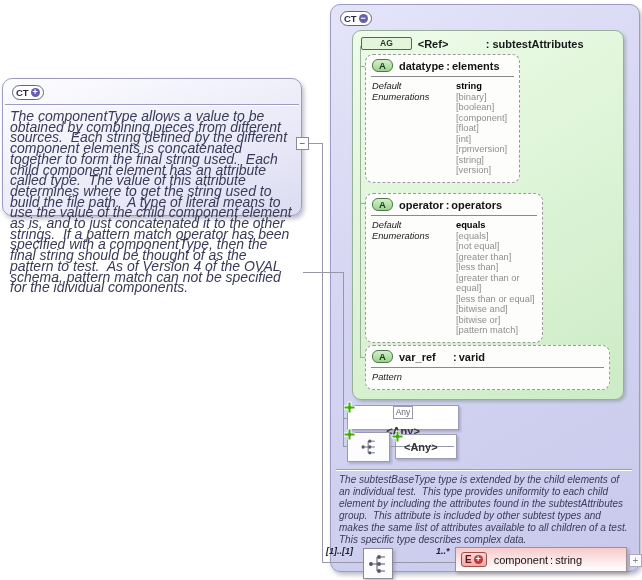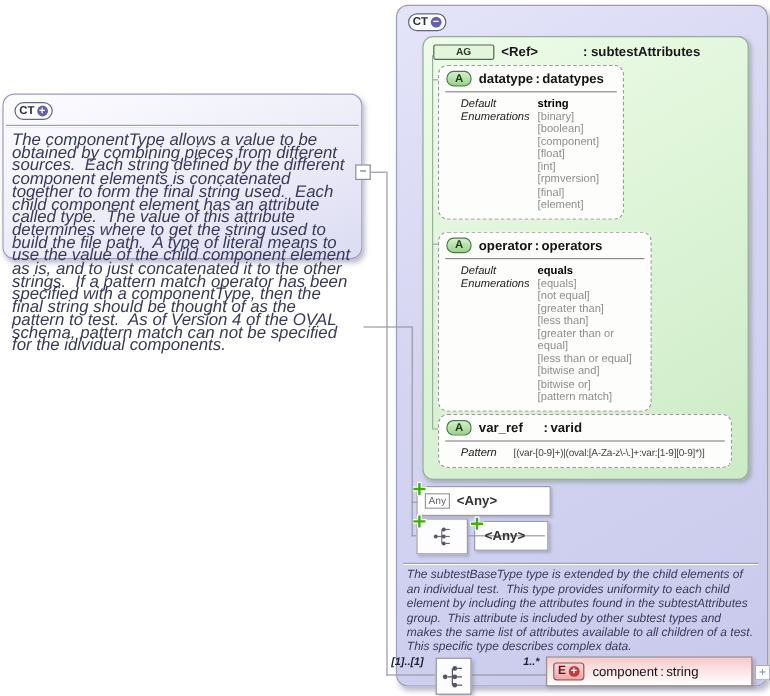--- a/index.html
+++ b/index.html
@@ -30,29 +30,29 @@
   
   .attr-box{position:absolute;border:1px dashed #9a9a9a;border-radius:8px;background:#fdfefc;}
   .attr-datatype{left:365px;top:54px;width:153px;}
   .attr-operator{left:365px;top:193px;width:176px;}
   .attr-varref{left:365px;top:345px;width:243px;}
   .attr-header{display:flex;align-items:center;gap:6px;padding:4px 6px 2px;}
   .a-icon{display:inline-block;width:19px;border:1px solid #4c784c;border-radius:6px;background:linear-gradient(#d4f0ca,#9bd28c);color:#1d3a1d;font-size:9.5px;font-weight:bold;line-height:11px;text-align:center;}
   .attr-name{font-size:11px;font-weight:bold;color:#141414;}
   .nw52{min-width:52px;display:inline-block;}
   .attr-divider{height:1px;background:#8a8a8a;margin:2px 5px 0 5px;}
-  .props{display:grid;grid-template-columns:64px 1fr;column-gap:0;padding:4px 6px 6px;font-size:9.3px;line-height:10.5px;margin-left:12px;}
+  .props{display:grid;grid-template-columns:64px 1fr;column-gap:20px;padding:4px 6px 6px;font-size:9.3px;line-height:10.5px;}
   .props-varref{grid-template-columns:44px 1fr;}
   .prop-label{font-style:italic;color:#202020;}
   .prop-default{font-weight:bold;color:#000;}
   .enum{color:#8e8e8e;}
   .pattern-value{font-size:8.4px;color:#474747;letter-spacing:-0.2px;white-space:nowrap;}
 
   
-  .any1{position:absolute;left:347px;top:405px;width:112px;height:25px;border:1px solid #9a9ab0;background:#ffffff;box-shadow:2px 2px 2px rgba(110,110,140,.35);display:flex;align-items:center;gap:6px;padding:0 6px;box-sizing:border-box;}
+  .any1{position:absolute;left:347px;top:405px;width:112px;height:25px;border:1px solid #9a9ab0;background:#ffffff;box-shadow:2px 2px 2px rgba(110,110,140,.35);display:flex;align-items:center;gap:6px;padding:0 6px;box-sizing:border-box;flex-direction:column;}
   .any-tag{display:inline-block;border:1px solid #99a;color:#667;font-size:8.5px;line-height:11px;padding:0 2px;background:#fff;}
   .any-label{font-size:11px;font-weight:bold;color:#333;}
   .group-box{position:absolute;left:347px;top:432px;width:43px;height:30px;border:1px solid #9a9ab0;background:#fdfdff;box-shadow:2px 2px 2px rgba(110,110,140,.35);display:flex;align-items:center;justify-content:center;box-sizing:border-box;}
   .any2{position:absolute;left:395px;top:434px;width:62px;height:25px;border:1px solid #9a9ab0;background:#ffffff;box-shadow:2px 2px 2px rgba(110,110,140,.35);display:flex;align-items:center;padding:0 8px;box-sizing:border-box;}
   .plus-icon{position:absolute;left:-5px;top:-5px;line-height:0;}
 
   
   .rb-divider{position:absolute;left:336px;top:469px;width:296px;height:1px;background:#9c9cc2;border-bottom:1px solid #fff;}
   .rb-desc{position:absolute;left:339px;top:474px;width:292px;font-style:italic;color:#3a3a58;font-size:10px;line-height:11.9px;white-space:pre-wrap;}
 
@@ -110,36 +110,36 @@
   </div>
 
   <div class="vl gl" style="left:360px;top:46px;height:311px"></div>
   <div class="hl gl" style="left:360px;top:66px;width:8px"></div>
   <div class="hl gl" style="left:360px;top:203px;width:8px"></div>
   <div class="hl gl" style="left:360px;top:357px;width:8px"></div>
 
   <div class="attr-box attr-datatype">
     <div class="attr-header">
       <span class="a-icon">A</span>
-      <span class="attr-name"><span>datatype</span><span class="tsep">:</span><span>datatypes</span></span>
+      <span class="attr-name"><span>datatype</span><span class="tsep">:</span><span>elements</span></span>
     </div>
     <div class="attr-divider"></div>
     <div class="props">
       <div class="prop-label">Default</div>
       <div class="prop-default">string</div>
       <div class="prop-label">Enumerations</div>
       <div>
           <div class="enum">[binary]</div>
           <div class="enum">[boolean]</div>
           <div class="enum">[component]</div>
           <div class="enum">[float]</div>
           <div class="enum">[int]</div>
           <div class="enum">[rpmversion]</div>
-          <div class="enum">[final]</div>
-          <div class="enum">[element]</div>
+          <div class="enum">[string]</div>
+          <div class="enum">[version]</div>
         </div>
     </div>
   </div>
 
   <div class="attr-box attr-operator">
     <div class="attr-header">
       <span class="a-icon">A</span>
       <span class="attr-name"><span>operator</span><span class="tsep">:</span><span>operators</span></span>
     </div>
     <div class="attr-divider"></div>
@@ -162,21 +162,20 @@
   </div>
 
   <div class="attr-box attr-varref">
     <div class="attr-header">
       <span class="a-icon">A</span>
       <span class="attr-name"><span class="nw52">var_ref</span><span class="tsep">:</span><span>varid</span></span>
     </div>
     <div class="attr-divider"></div>
     <div class="props props-varref">
       <div class="prop-label">Pattern</div>
-      <div class="pattern-value">[(var-[0-9]+)|(oval:[A-Za-z\-\.]+:var:[1-9][0-9]*)]</div>
     </div>
   </div>
 
   <div class="any1">
     <span class="plus-icon"><svg width="13" height="13" viewBox="0 0 13 13">
           <path d="M5 1h3v4h4v3H8v4H5V8H1V5h4z" fill="#3fae0a" stroke="#ffffff" stroke-width="1"></path>
         </svg></span>
     <span class="any-tag">Any</span>
     <span class="any-label">&lt;Any&gt;</span>
   </div>

